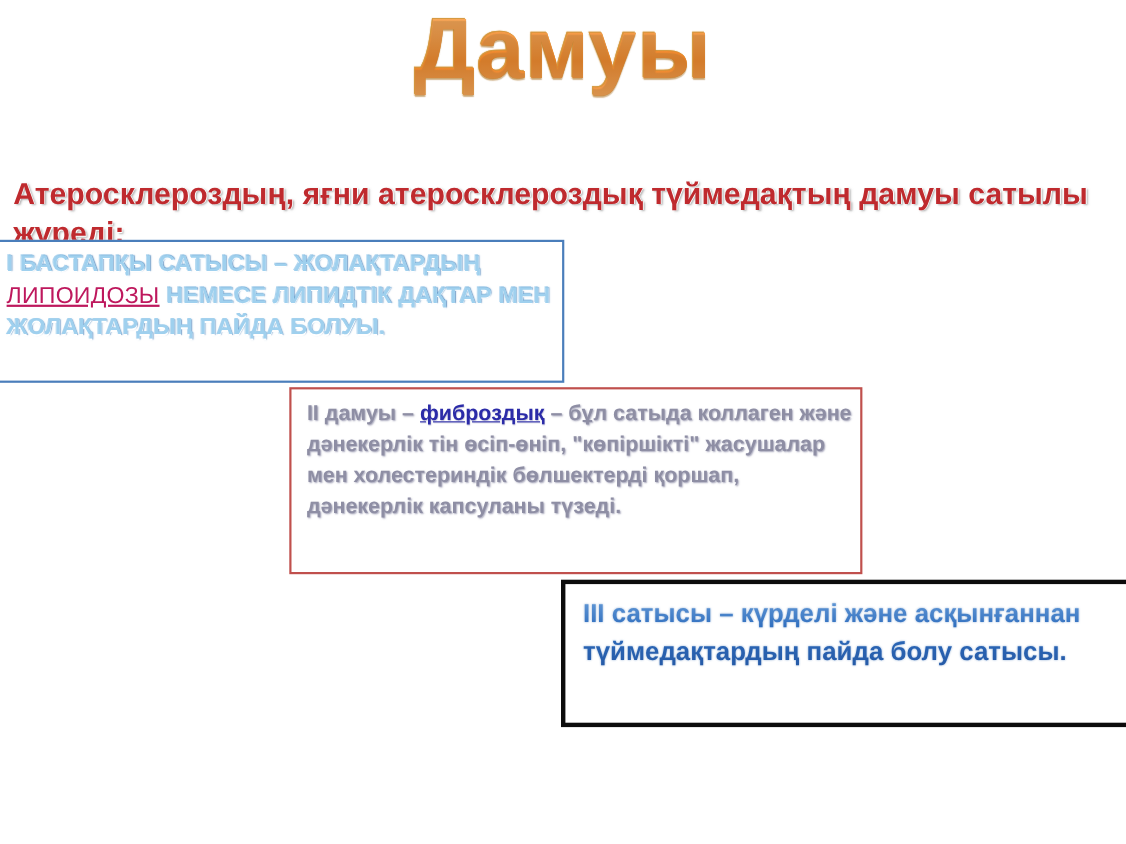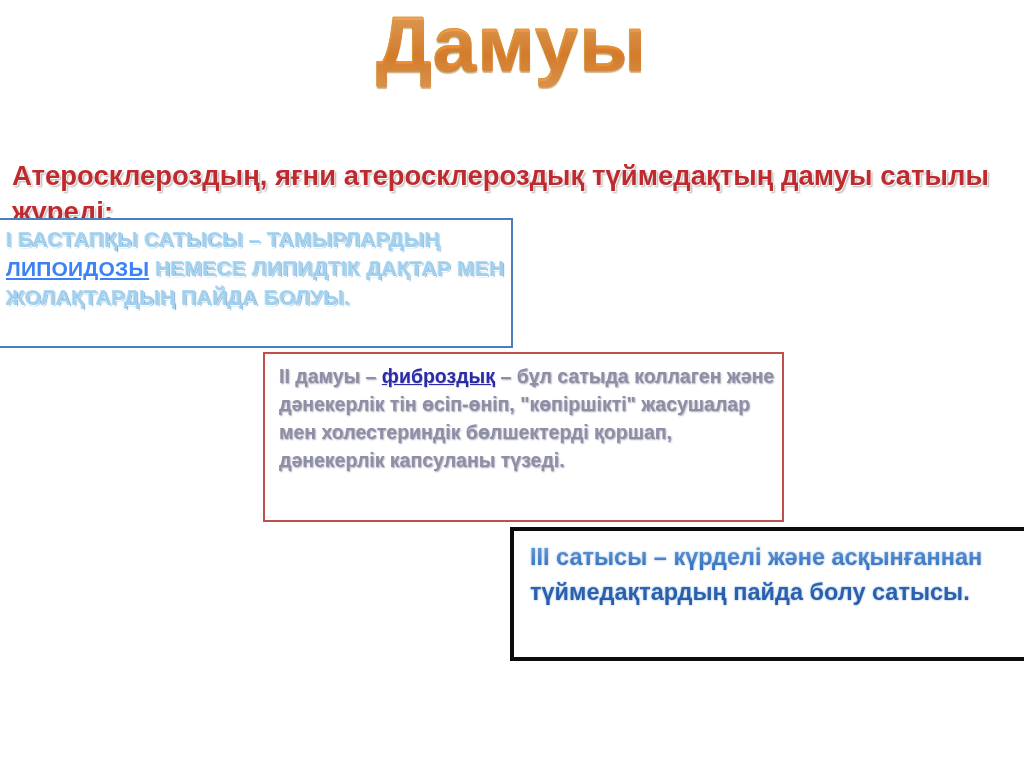--- a/index.html
+++ b/index.html
@@ -80,24 +80,24 @@
     font-size: 21px;
     line-height: 29px;
     color: #9FD0EE;
     text-shadow:
        0 1px 0 #ffffff,
        0.8px 0.8px 1.2px rgba(60,120,180,0.75),
       -0.7px -0.7px 0.6px rgba(120,185,230,0.55);
     letter-spacing: 0.2px;
   }
   #stage-1-text .hl {
-    color: #3b82f6;
+    color: #be185d;
     text-decoration: underline;
     text-shadow: 0 1px 0 rgba(255,255,255,0.8);
-    font-weight: bold;
+    font-weight: normal;
   }
 
   
   #stage-2-box {
     left: 263px;
     top: 352px;
     width: 521px;
     height: 170px;
     border: 2.5px solid #C0504D;
   }
@@ -148,21 +148,21 @@
 </head>
 <body>
 
 <div id="slide-root">
 
   <div id="slide-title">Дамуы</div>
 
   <div id="subtitle">Атеросклероздың, яғни атеросклероздық түймедақтың дамуы сатылы жүреді:</div>
 
   <div class="stage-box" id="stage-1-box">
-    <div id="stage-1-text"><span>І БАСТАПҚЫ САТЫСЫ – ТАМЫРЛАРДЫҢ </span><span class="hl">ЛИПОИДОЗЫ</span><span> НЕМЕСЕ ЛИПИДТІК ДАҚТАР МЕН ЖОЛАҚТАРДЫҢ ПАЙДА БОЛУЫ.</span></div>
+    <div id="stage-1-text"><span>І БАСТАПҚЫ САТЫСЫ – ЖОЛАҚТАРДЫҢ </span><span class="hl">ЛИПОИДОЗЫ</span><span> НЕМЕСЕ ЛИПИДТІК ДАҚТАР МЕН ЖОЛАҚТАРДЫҢ ПАЙДА БОЛУЫ.</span></div>
   </div>
 
   <div class="stage-box" id="stage-2-box">
     <div id="stage-2-text"><span>ІІ дамуы – </span><span class="hl">фиброздық</span><span> – бұл сатыда коллаген және дәнекерлік тін өсіп-өніп, "көпіршікті" жасушалар мен холестериндік бөлшектерді қоршап, дәнекерлік капсуланы түзеді.</span></div>
   </div>
 
   <div class="stage-box" id="stage-3-box">
     <div id="stage-3-text">ІІІ сатысы – күрделі және асқынғаннан түймедақтардың пайда болу сатысы.</div>
   </div>
 

